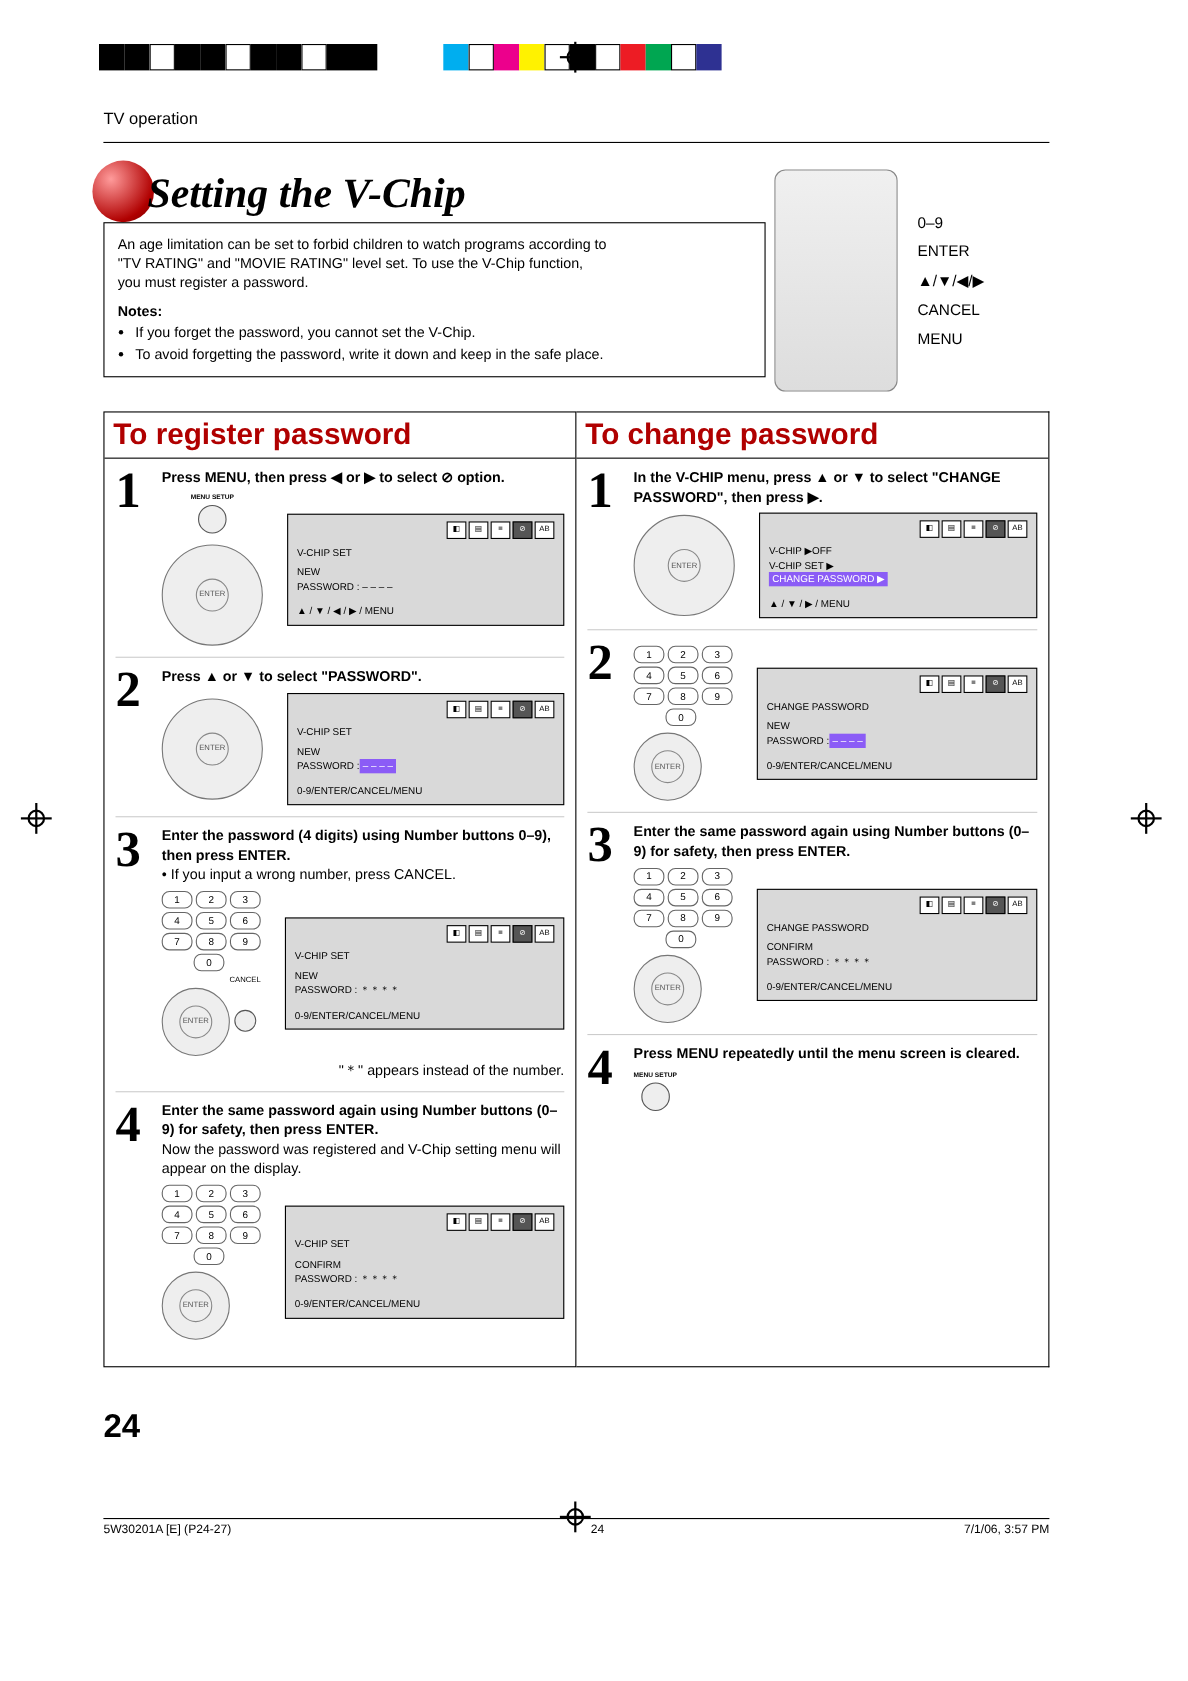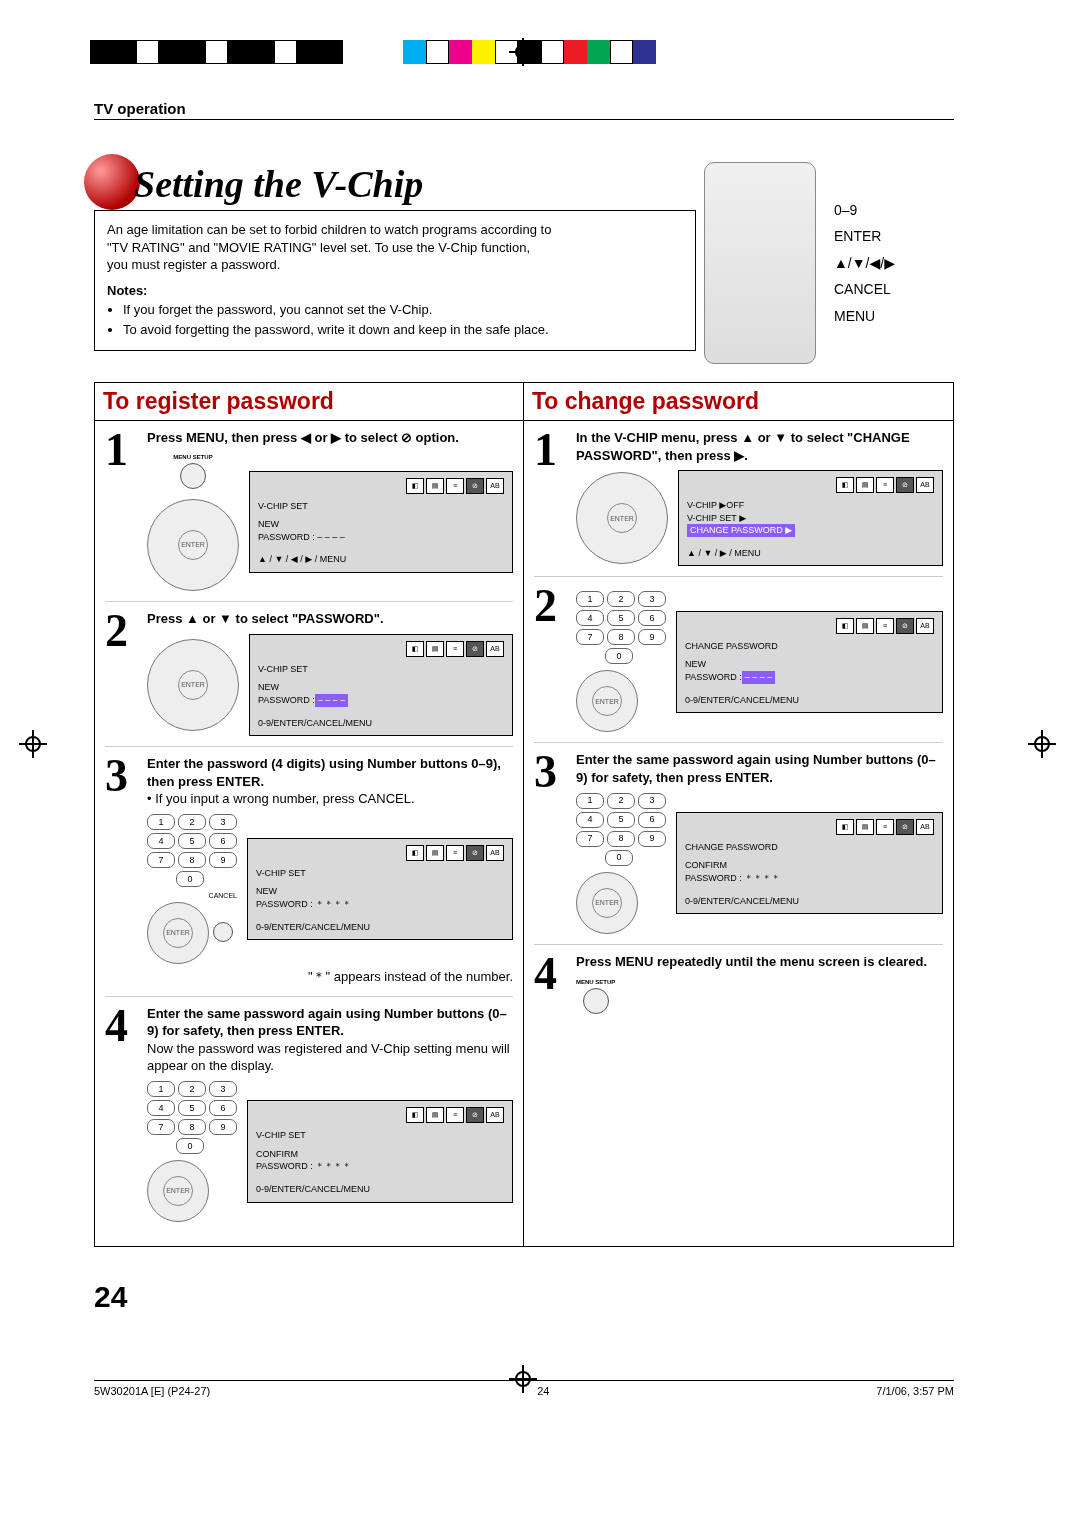--- a/index.html
+++ b/index.html
@@ -49,24 +49,24 @@
   .sidereg.left{ left:15px;} .sidereg.right{ right:20px;}
   
   .content {
     position: absolute;
     left: 94px;
     top: 100px;
     width: 860px;
   }
   .header-line {
     border-bottom: 1px solid #000;
-    padding-bottom: 2px;
-    font-weight: bold;
+    padding-bottom: 12px;
+    font-weight: normal;
     font-size: 15px;
-    margin-bottom: 42px;
+    margin-bottom: 24px;
   }
   .topbox {
     display: flex;
     gap: 8px;
     margin-bottom: 18px;
   }
   .title-heading {
     font-family: "Times New Roman", serif;
     font-style: italic;
     font-weight: bold;
@@ -108,21 +108,21 @@
     gap: 0;
   }
   .col {
     width: 50%;
     box-sizing: border-box;
     border: 1px solid #000;
   }
   .col + .col { border-left: none; }
   .col-title {
     color: #b00000;
-    font-size: 23px;
+    font-size: 27px;
     font-weight: bold;
     border-bottom: 1px solid #000;
     padding: 5px 8px;
   }
   .col-body {
     padding: 8px 10px 14px 10px;
   }
   .step {
     display: flex;
     gap: 6px;
@@ -140,21 +140,21 @@
     font-family: "Times New Roman", serif;
   }
   .steptext {
     font-size: 13px;
     line-height: 1.35;
     flex: 1;
   }
   .steptext .bold { font-weight: bold; }
   .diagram-row {
     display: flex;
-    gap: 10px;
+    gap: 22px;
     margin-top: 6px;
     align-items: center;
   }
   .dpad {
     width: 90px; height: 90px; border:1px solid #777; border-radius: 50%;
     background:#eee; position:relative; flex-shrink:0;
   }
   .dpad::after{
     content:"ENTER"; position:absolute; left:50%; top:50%;
     transform:translate(-50%,-50%); font-size:7px; color:#555;

